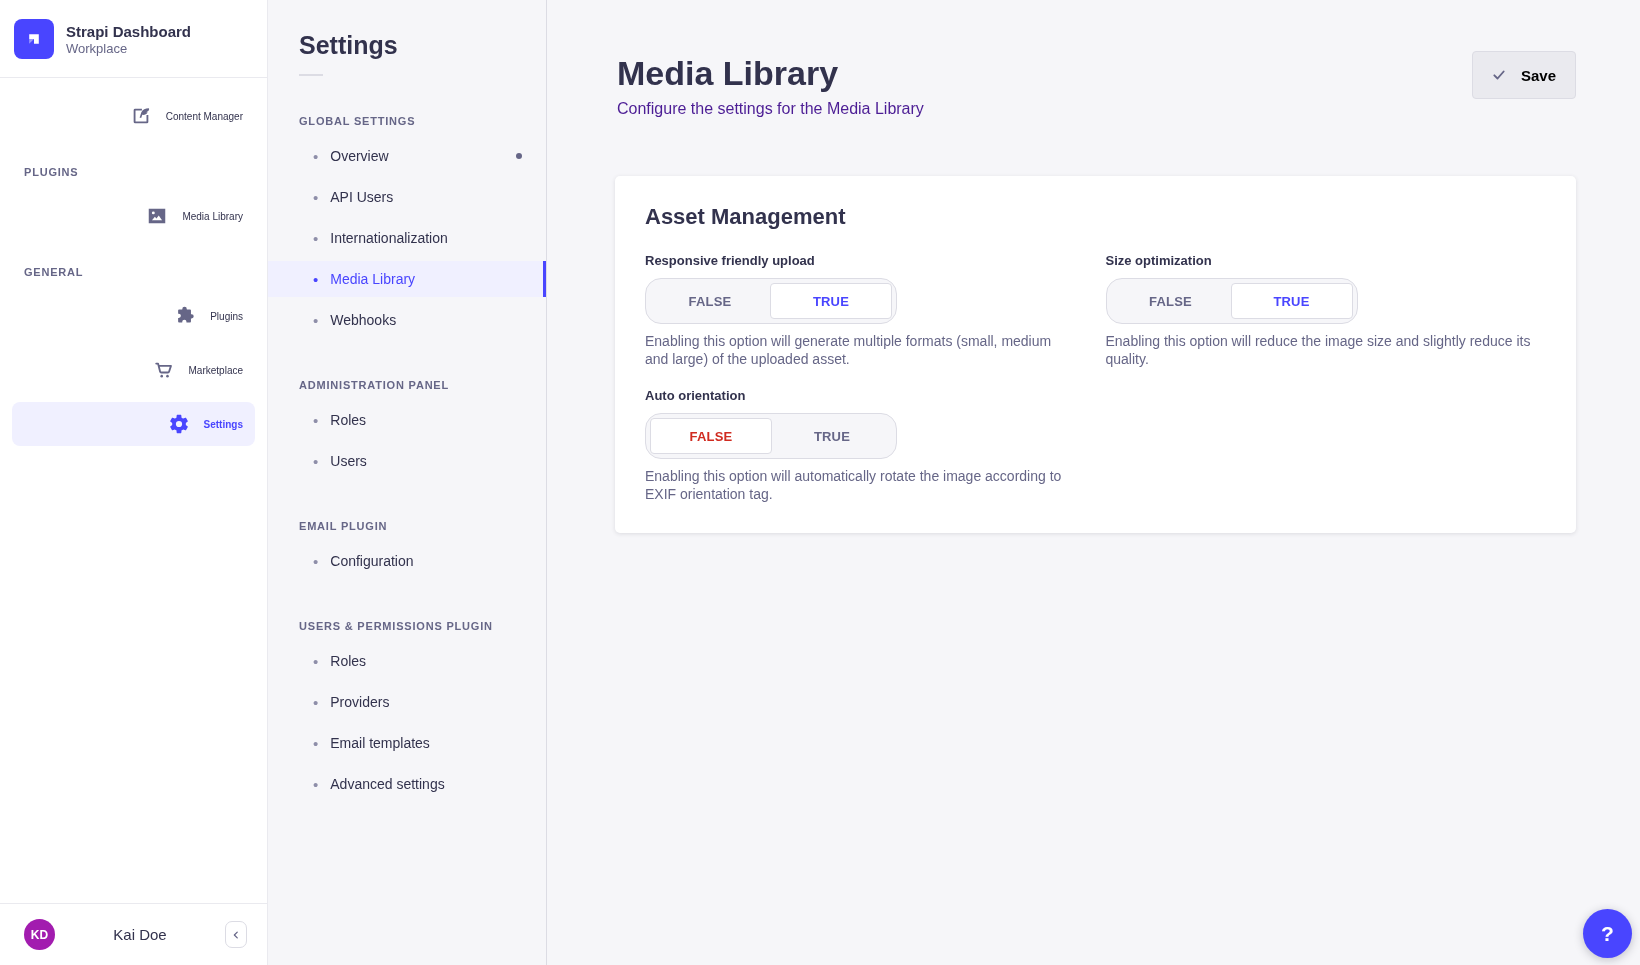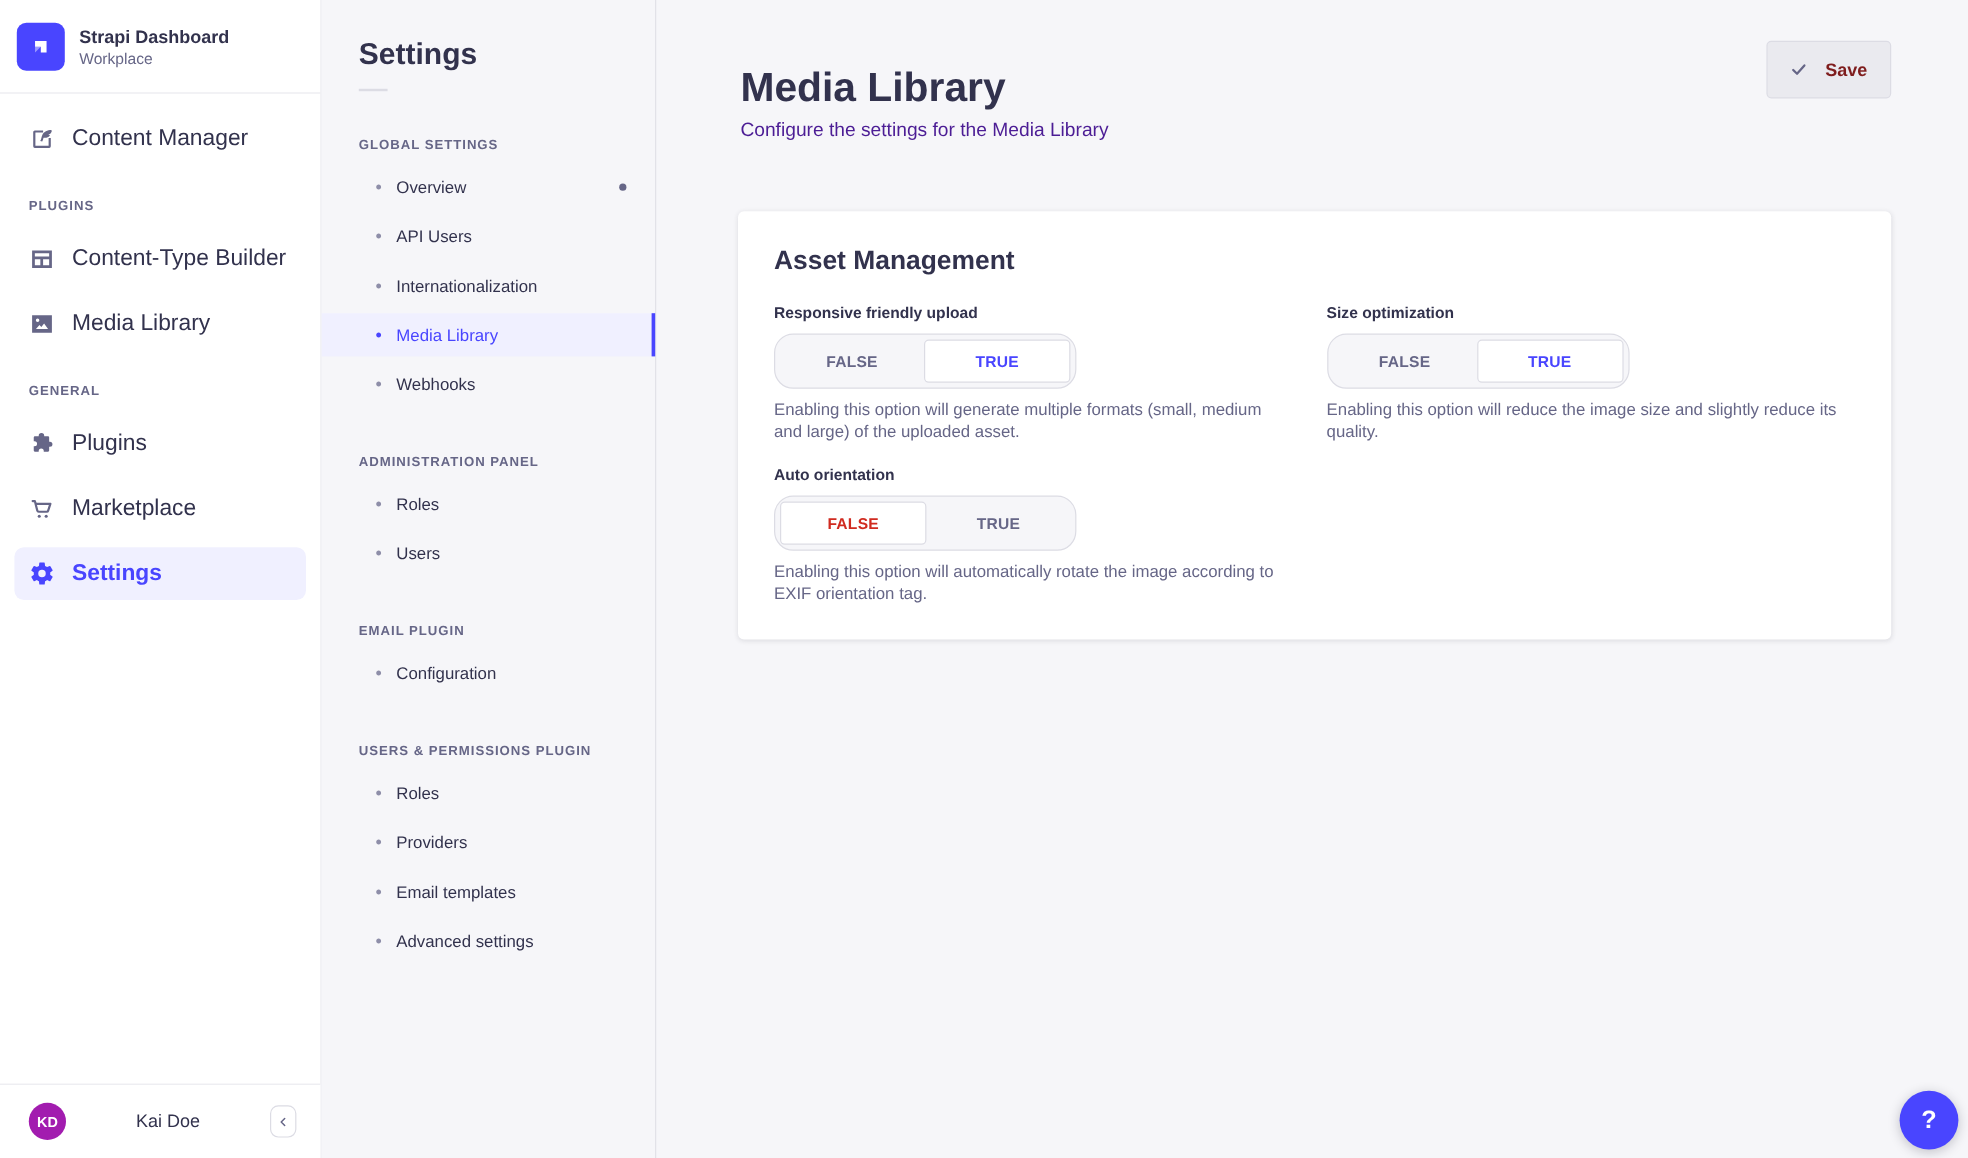--- a/index.html
+++ b/index.html
@@ -21,21 +21,21 @@
   .brand-logo {
     width:40px; height:40px; border-radius:8px; background:#4945ff;
     display:flex; align-items:center; justify-content:center; flex:0 0 auto;
   }
   .brand-title { font-size:15px; font-weight:700; color:#32324d; line-height:19px; }
   .brand-sub   { font-size:13px; color:#666687; line-height:16px; }
 
   .nav { padding:0 12px; }
   .nav-item {
     display:flex; align-items:center; gap:14px; height:44px; padding:0 12px;
-    border-radius:8px; font-size:19px; color:#32324d; cursor:pointer;
+    border-radius:8px; font-size:10px; color:#32324d; cursor:pointer;justify-content:flex-end;
   }
   .nav-item .ico { width:22px; height:22px; color:#666687; flex:0 0 auto; }
   .nav-item.first { margin-top:16px; }
   .nav-item + .nav-item { margin-top:10px; }
   .nav-head {
     font-size:11px; font-weight:700; letter-spacing:.8px; color:#666687;
     padding-left:12px; margin:28px 0 16px;
   }
   .nav-item.sel { background:#f0f0ff; color:#4945ff; font-weight:700; }
   .nav-item.sel .ico { color:#4945ff; }
@@ -77,24 +77,24 @@
   .notif-dot {
     position:absolute; right:24px; top:50%; margin-top:-3px;
     width:6px; height:6px; border-radius:50%; background:#666687;
   }
 
   
   .main { position:absolute; left:547px; top:0; width:1093px; height:965px; background:#f6f6f9; }
   .page-title { font-size:34px; line-height:34px; font-weight:700; color:#32324d; margin:56px 0 0 70px; }
   .page-sub { font-size:16px; line-height:18px; color:#4c1d95; margin:10px 0 0 70px; }
   .save-btn {
-    position:absolute; top:34px; right:64px; height:48px; padding:0 19px;
+    position:absolute; top:51px; right:64px; height:48px; padding:0 19px;
     background:#eaeaef; border:1px solid #dcdce4; border-radius:4px;
     display:flex; align-items:center; gap:15px; cursor:pointer;
-    font-size:15px; font-weight:700; color:#7f1d1d;
+    font-size:15px; font-weight:700; color:#000000;
     font-family:"Liberation Sans", sans-serif;
   }
   .save-btn .ico { width:14px; height:14px; color:#666687; }
 
   .card {
     position:absolute; left:68px; top:176px; width:961px;
     background:#ffffff; border-radius:5px; padding:30px;
     box-shadow:0 1px 4px rgba(33,33,52,.12);
   }
   .card-title { font-size:22px; line-height:22px; font-weight:700; color:#32324d; }
@@ -143,28 +143,20 @@
       <span class="ico">
         <svg width="22" height="22" viewBox="0 0 24 24" fill="currentColor">
           <path d="M4 5.5A1.5 1.5 0 0 1 5.5 4H13v2H6v12h12v-7h2v7.5a1.5 1.5 0 0 1-1.5 1.5h-13A1.5 1.5 0 0 1 4 18.5z"></path>
           <path d="M20.4 3.6c-3.4.1-6.8 1.6-8.1 4.5-.7 1.6-.8 3.4-1.9 5.5l1.8.6c.5-1.2.9-2.4 1.2-3.5 2.3.4 4.7-.5 5.9-2.4l-1.6-.3c1.4-.4 2.5-1.3 3-2.7.2-.6.3-1.2-.3-1.7z"></path>
         </svg>
       </span>
       <span>Content Manager</span>
     </div>
 
     <div class="nav-head">PLUGINS</div>
-    <div class="nav-item">
-      <span class="ico">
-        <svg width="22" height="22" viewBox="0 0 24 24" fill="currentColor" fill-rule="evenodd">
-          <path d="M3 4h18v16H3zM5.5 6.5v3h13v-3zm0 5.5v5.5h5V12zm7.5 0v5.5h5.5V12z"></path>
-        </svg>
-      </span>
-      <span>Content-Type Builder</span>
-    </div>
     <div class="nav-item">
       <span class="ico">
         <svg width="22" height="22" viewBox="0 0 24 24" fill="currentColor" fill-rule="evenodd">
           <path d="M3 4h18v16H3zm3.5 12.5h11l-3.6-5-2.5 3.2-1.7-1.9zM8 7a1.6 1.6 0 1 0 0 3.2A1.6 1.6 0 0 0 8 7z"></path>
         </svg>
       </span>
       <span>Media Library</span>
     </div>
 
     <div class="nav-head">GENERAL</div>

